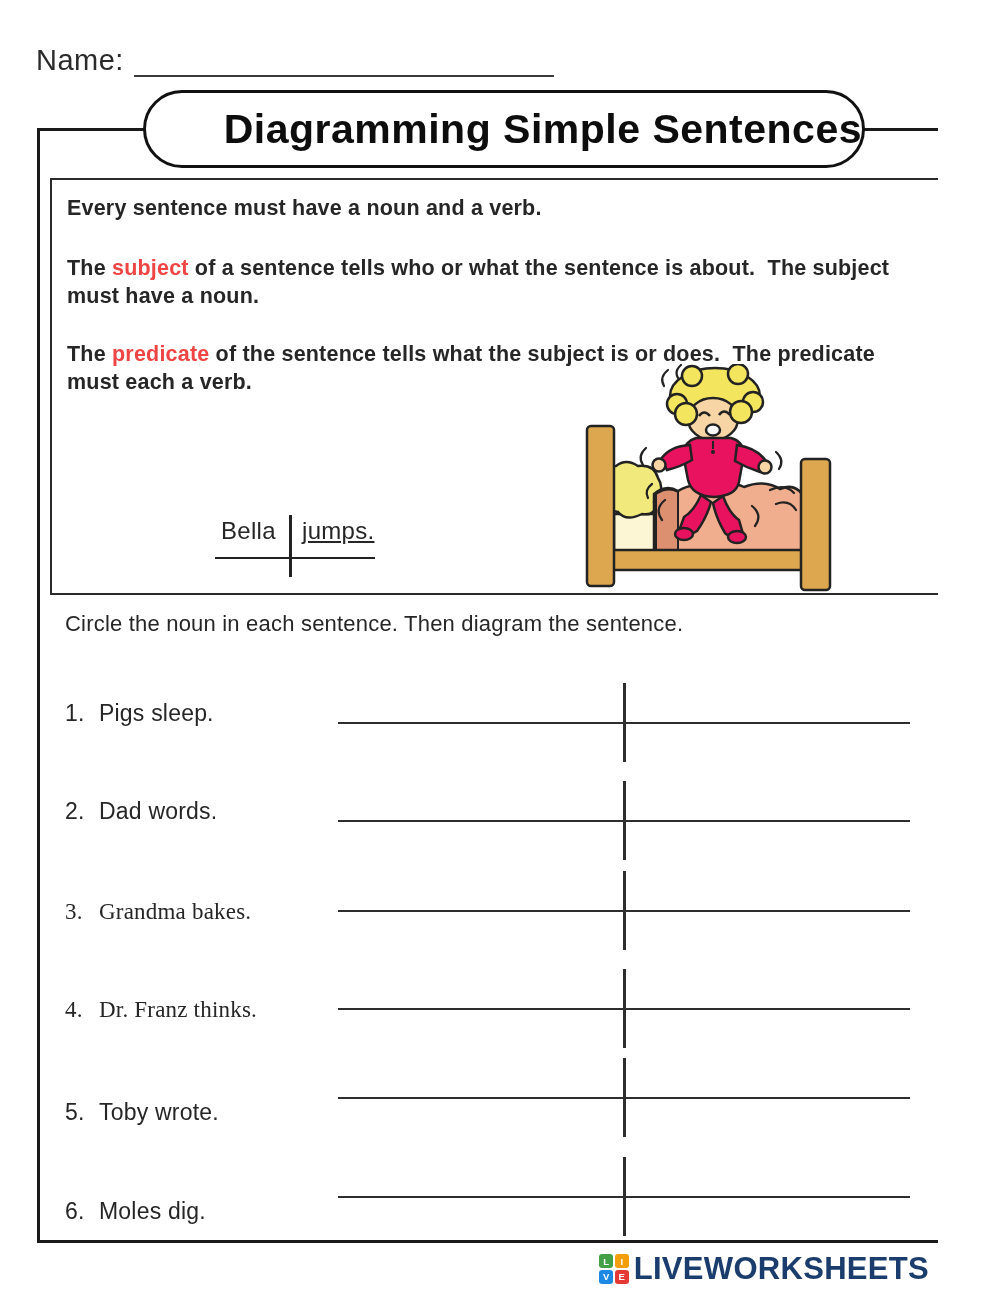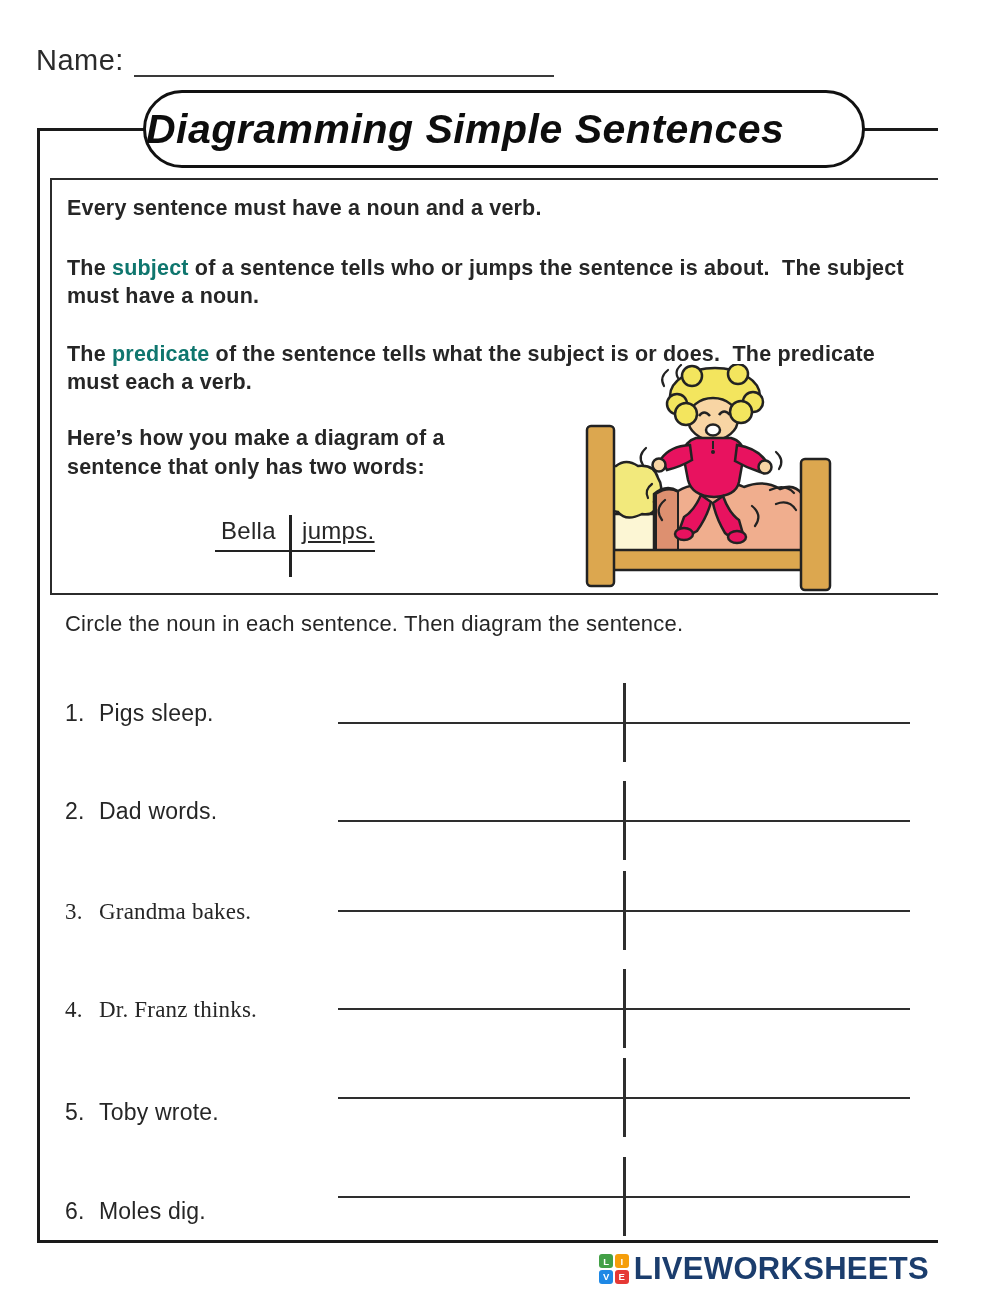--- a/index.html
+++ b/index.html
@@ -13,37 +13,37 @@
   .name-line { display:inline-block; width:420px; height:32px; margin-left:10px;
                border-bottom:2.5px solid #3a3a3a; }
 
   
   .outer-box { position:absolute; left:37px; top:128px; width:931px; height:1115px;
                border:3px solid #1a1a1a; background:#fff; z-index:1; }
 
   
   .title-pill { position:absolute; left:143px; top:90px; width:722px; height:78px;
                 background:#fff; border:3px solid #111; border-radius:42px; z-index:3;
-                display:flex; align-items:center; justify-content:flex-start;font-style:italic; }
+                display:flex; align-items:center; justify-content:flex-end; }
   .title-pill span { font-size:41px; font-weight:bold; color:#0d0d0d; letter-spacing:0.5px; }
 
   
   .info-box { position:absolute; left:50px; top:178px; width:902px; height:417px;
               border:2.5px solid #2b2b2b; background:#fff; z-index:2; padding:14px 15px; }
   .info-p { font-size:21.5px; line-height:1.33; letter-spacing:0.2px; color:#262626;
             white-space:pre-wrap;font-weight:bold; }
-  .info-p b { color:#0f766e; }
+  .info-p b { color:#ef4444; }
   .p1 { margin-bottom:31px; }
   .p2 { margin-bottom:29px; }
-  .p3 { margin-bottom:27px; }
+  .p3 { margin-bottom:15px; }
 
   
   .example { position:absolute; left:163px; top:337px; width:160px; z-index:4; }
   .ex-row { display:flex; align-items:flex-end; border-bottom:2.5px solid #222;
-            padding-bottom:5px; font-size:24px; letter-spacing:0.3px; color:#262626; }
+            padding-bottom:12px; font-size:24px; letter-spacing:0.3px; color:#262626; }
   .ex-subject { width:74px; padding-left:6px; }
   .ex-verb { padding-left:13px;text-decoration:underline; }
   .ex-vline { position:absolute; left:74px; top:-2px; width:2.5px; height:62px; background:#222; }
 
   
   .clipart { position:absolute; left:528px; top:184px; width:255px; height:228px; z-index:4; }
 
   
   .instructions { position:absolute; left:65px; top:611px; font-size:22px;
                   letter-spacing:0.2px; color:#262626; z-index:2; }
@@ -84,23 +84,22 @@
   </div>
 
   <div class="outer-box"></div>
 
   <div class="title-pill">
     <span>Diagramming Simple Sentences</span>
   </div>
 
   <div class="info-box">
     <p class="info-p p1">Every sentence must have a noun and a verb.</p>
-    <p class="info-p p2"><span>The </span><b>subject</b><span> of a sentence tells who or jumps the sentence is about.  The subject</span><br><span>must have a noun.</span></p>
+    <p class="info-p p2"><span>The </span><b>subject</b><span> of a sentence tells who or what the sentence is about.  The subject</span><br><span>must have a noun.</span></p>
     <p class="info-p p3"><span>The </span><b>predicate</b><span> of the sentence tells what the subject is or does.  The predicate</span><br><span>must each a verb.</span></p>
-    <p class="info-p p4"><span>Here’s how you make a diagram of a</span><br><span>sentence that only has two words:</span></p>
 
     <div class="example">
       <div class="ex-row">
         <span class="ex-subject">Bella</span>
         <span class="ex-verb">jumps.</span>
       </div>
       <div class="ex-vline"></div>
     </div>
 
     <svg class="clipart" viewBox="0 0 255 228">

